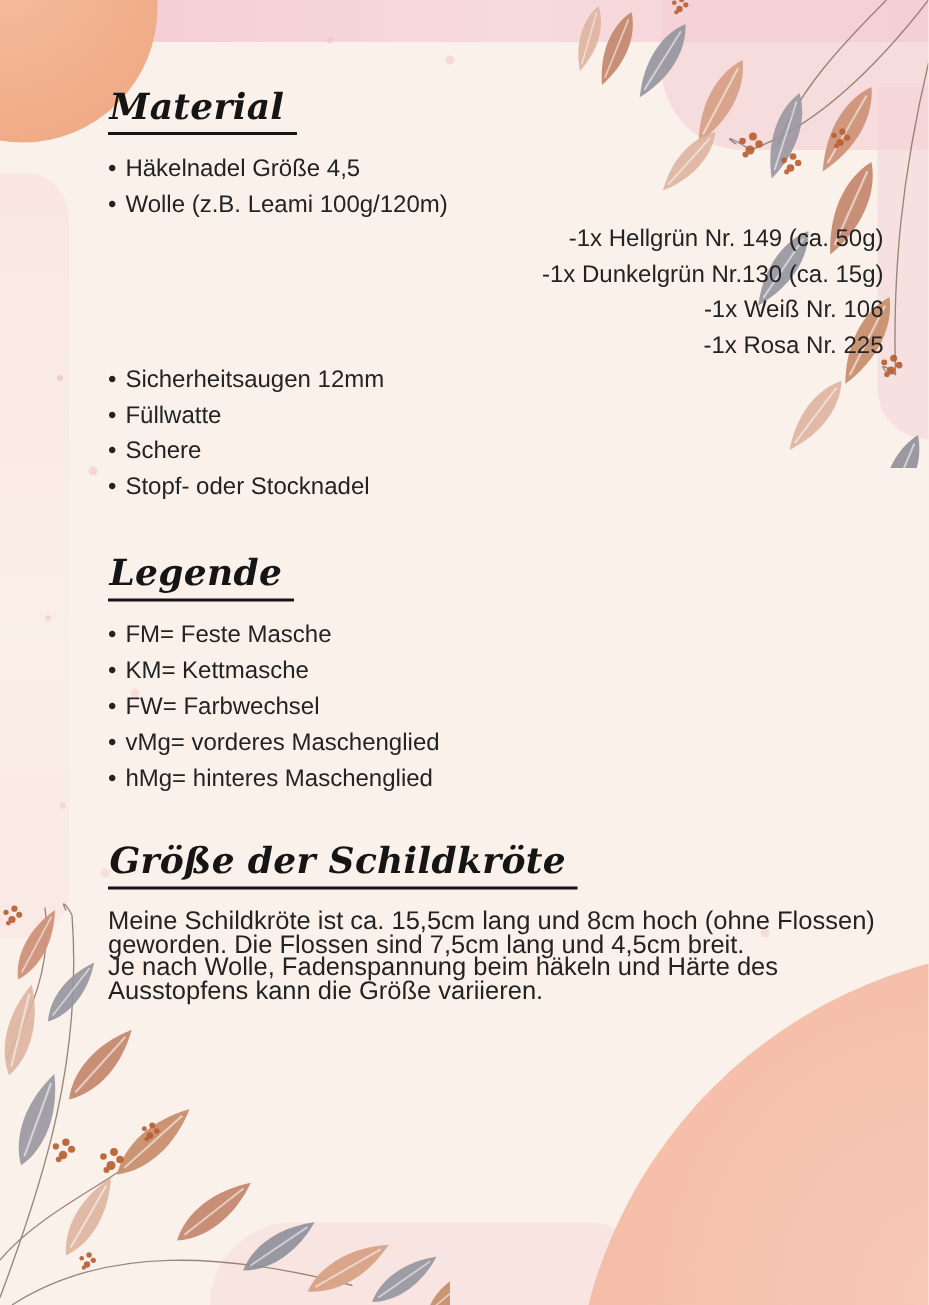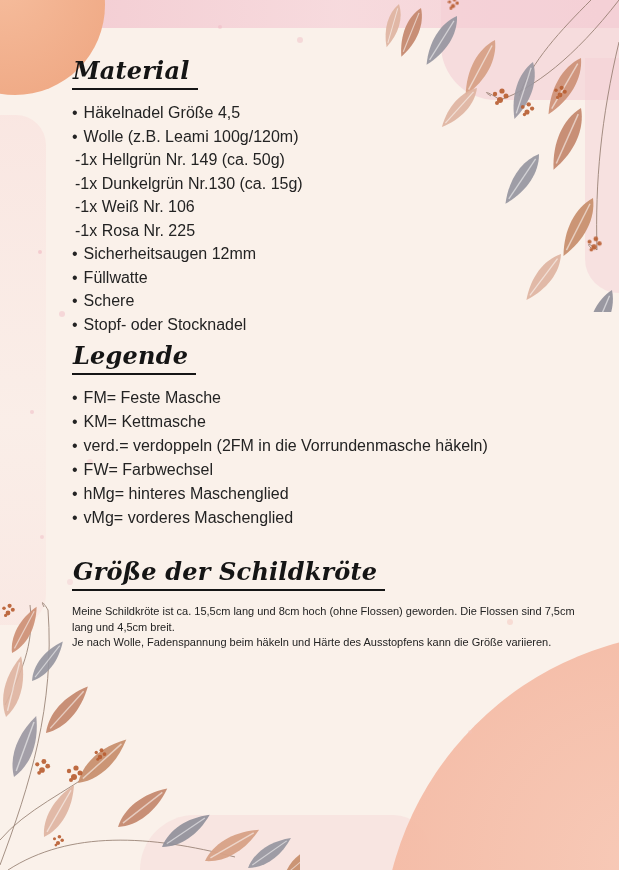--- a/index.html
+++ b/index.html
@@ -63,31 +63,31 @@
   .leaves.tr{top:0;right:0;}
   .leaves.bl{bottom:0;left:0;}
   
   .content{position:absolute;left:72px;top:56px;width:517px;}
   .script-heading{
     display:inline-block;margin:0;
     font-family:"DejaVu Serif",serif;font-style:italic;font-weight:bold;
     font-size:24px;line-height:30px;color:#151515;letter-spacing:.2px;
     border-bottom:2.5px solid #151515;padding:0 8px 2px 1px;
   }
-  .h-legende{}
+  .h-legende{margin-top:26px;}
   .h-groesse{margin-top:22px;}
   ul.plist{list-style:none;margin:16px 0 0 0;padding:0;}
   ul.plist li{
     font-size:16px;line-height:14.5px;margin:0 0 9px 0;color:#232323;
   }
   ul.legende li{margin-bottom:9.5px;}
   ul.plist li.b::before{content:"\2022";margin-right:6px;}
-  ul.plist li.s{padding-left:3px;}
+  ul.plist li.s{padding-left:3px;text-align:right;}
   .paras{margin-top:13px;}
-  .paras p{margin:0;font-size:11px;line-height:15.5px;color:#232323;}
+  .paras p{margin:0;font-size:17px;line-height:15.5px;color:#232323;}
 </style>
 </head>
 <body>
 
 <div class="top-band"></div>
 <div class="tr-wash"></div>
 <div class="right-wash"></div>
 <div class="left-wash"></div>
 <div class="bottom-wash"></div>
 <div class="peach-circle"></div>
@@ -180,24 +180,23 @@
     <li class="b">Füllwatte</li>
     <li class="b">Schere</li>
     <li class="b">Stopf- oder Stocknadel</li>
   </ul>
 
   <h1 class="script-heading h-legende">Legende</h1>
 
   <ul class="plist legende">
     <li class="b">FM= Feste Masche</li>
     <li class="b">KM= Kettmasche</li>
-    <li class="b">verd.= verdoppeln (2FM in die Vorrundenmasche häkeln)</li>
     <li class="b">FW= Farbwechsel</li>
+    <li class="b">vMg= vorderes Maschenglied</li>
     <li class="b">hMg= hinteres Maschenglied</li>
-    <li class="b">vMg= vorderes Maschenglied</li>
   </ul>
 
   <h1 class="script-heading h-groesse">Größe der Schildkröte</h1>
 
   <div class="paras">
     <p>Meine Schildkröte ist ca. 15,5cm lang und 8cm hoch (ohne Flossen) geworden. Die Flossen sind 7,5cm lang und 4,5cm breit.</p>
     <p>Je nach Wolle, Fadenspannung beim häkeln und Härte des Ausstopfens kann die Größe variieren.</p>
   </div>
 
 </div>

